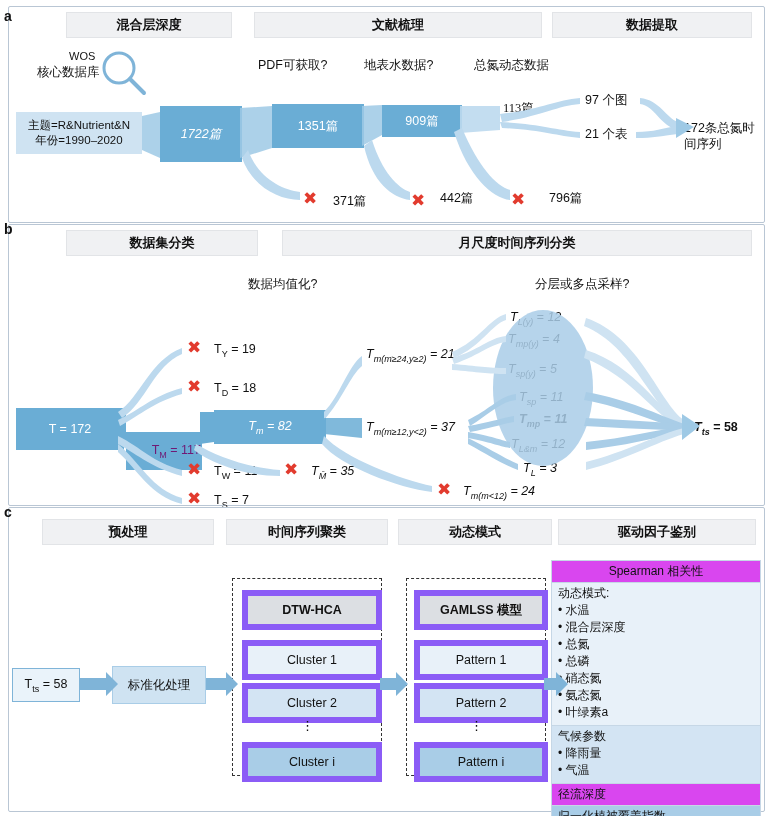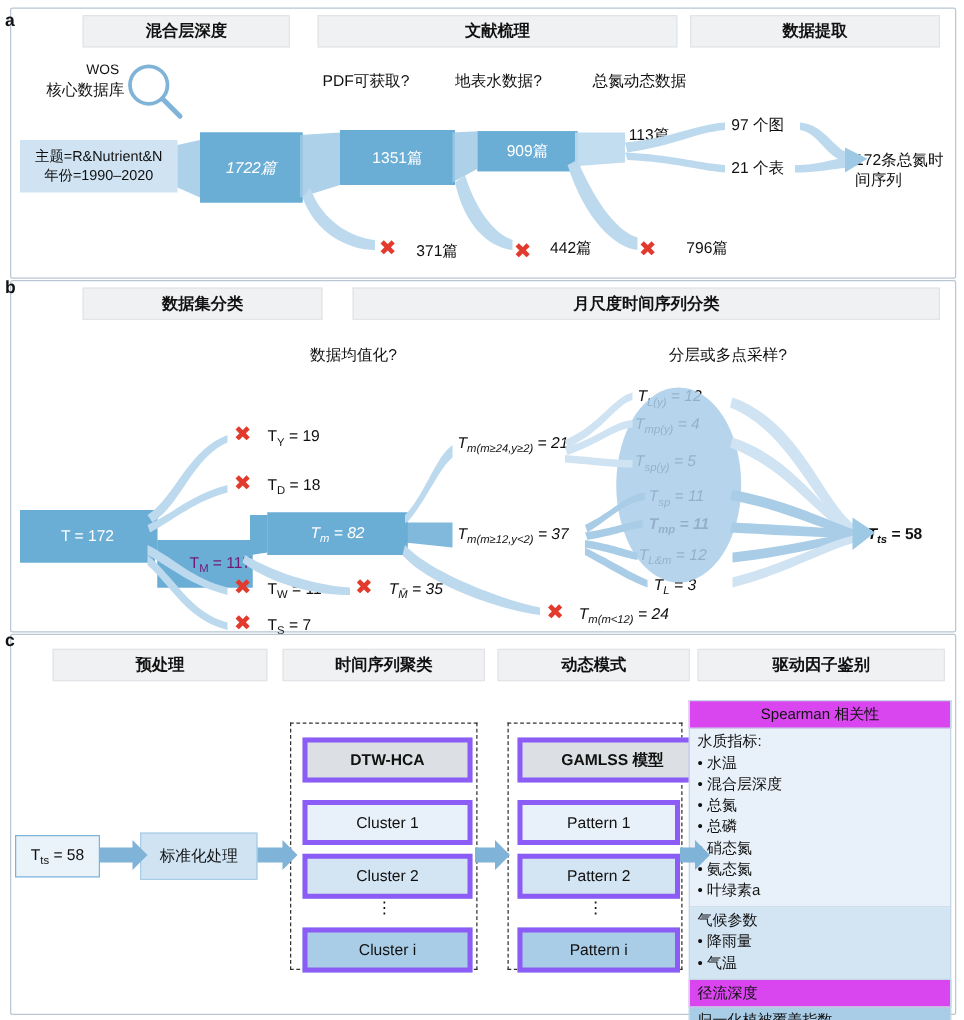--- a/index.html
+++ b/index.html
@@ -14,21 +14,21 @@
   .lbl{position:absolute;font-size:12.5px;color:#111;white-space:nowrap;}
   .lbl-b{font-weight:bold;}
   svg.ov{position:absolute;left:0;top:0;width:771px;height:816px;pointer-events:none;}
   .node{position:absolute;display:flex;align-items:center;justify-content:center;text-align:center;font-size:12.5px;color:#111;}
   .bluebox{background:#6aadd5;border:1px solid #6aadd5;}
   .lightbox{background:#cfe3f2;}
   .xmark{position:absolute;color:#e23b2e;font-weight:bold;font-size:17px;line-height:1;}
   .ital{font-style:italic;}
   .sub{font-size:9px;vertical-align:sub;}
   .dashed{position:absolute;border:1.4px dashed #333;}
-  .cbox{position:absolute;display:flex;align-items:center;justify-content:center;font-size:12.5px;color:#111;border:4px solid #8b5cf6;}
+  .cbox{position:absolute;display:flex;align-items:center;justify-content:center;font-size:12.5px;color:#111;border:6px solid #8b5cf6;}
   .cgrey{background:#dcdfe3;font-weight:bold;}
   .cblue1{background:#e8f1f9;}
   .cblue2{background:#d3e4f3;}
   .cblue3{background:#d946ef;}
   .cblue4{background:#a9cde7;}
   .drv{position:absolute;width:210px;}
   .drv .row{border:1px solid #c6d7e6;padding:2px 6px;font-size:12px;}
   .dots{position:absolute;font-size:13px;letter-spacing:2px;color:#111;}
 </style>
 </head>
@@ -51,21 +51,21 @@
   <div class="lbl" style="left:474px;top:57px;">总氮动态数据</div>
 
   <div class="node lightbox" style="left:16px;top:112px;width:126px;height:42px;flex-direction:column;font-size:11.5px;">
     <span>主题=R&amp;Nutrient&amp;N</span>
     <span>年份=1990–2020</span>
   </div>
 
   <div class="node bluebox" style="left:160px;top:106px;width:80px;height:54px;color:#fff;font-style:italic;">1722篇</div>
   <div class="node bluebox" style="left:272px;top:104px;width:90px;height:42px;color:#fff;">1351篇</div>
   <div class="node bluebox" style="left:382px;top:105px;width:78px;height:30px;color:#fff;">909篇</div>
-  <div class="lbl" style="left:503px;top:100px;">113篇</div>
+  <div class="lbl" style="left:503px;top:100px;font-family:Liberation Serif, serif;">113篇</div>
 
   <div class="lbl" style="left:585px;top:92px;">97 个图</div>
   <div class="lbl" style="left:585px;top:126px;">21 个表</div>
 
   <div class="lbl" style="left:684px;top:120px;">172条总氮时</div>
   <div class="lbl" style="left:684px;top:136px;">间序列</div>
 
   <div class="xmark" style="left:303px;top:190px;">✖</div>
   <div class="lbl" style="left:333px;top:193px;">371篇</div>
   <div class="xmark" style="left:411px;top:192px;">✖</div>
@@ -130,30 +130,30 @@
   <div class="node lightbox" style="left:112px;top:666px;width:92px;height:36px;border:1px solid #a9cde7;">标准化处理</div>
 
   <div class="dashed" style="left:232px;top:578px;width:148px;height:196px;"></div>
   <div class="cbox cgrey" style="left:242px;top:590px;width:128px;height:28px;">DTW-HCA</div>
   <div class="cbox cblue1" style="left:242px;top:640px;width:128px;height:28px;">Cluster 1</div>
   <div class="cbox cblue2" style="left:242px;top:683px;width:128px;height:28px;">Cluster 2</div>
   <div class="dots" style="left:301px;top:718px;">⋮</div>
   <div class="cbox cblue4" style="left:242px;top:742px;width:128px;height:28px;">Cluster i</div>
 
   <div class="dashed" style="left:406px;top:578px;width:138px;height:196px;"></div>
-  <div class="cbox cgrey" style="left:414px;top:590px;width:122px;height:28px;padding-left:11px;">GAMLSS 模型</div>
+  <div class="cbox cgrey" style="left:414px;top:590px;width:122px;height:28px;">GAMLSS 模型</div>
   <div class="cbox cblue1" style="left:414px;top:640px;width:122px;height:28px;">Pattern 1</div>
   <div class="cbox cblue2" style="left:414px;top:683px;width:122px;height:28px;">Pattern 2</div>
   <div class="dots" style="left:470px;top:718px;">⋮</div>
   <div class="cbox cblue4" style="left:414px;top:742px;width:122px;height:28px;">Pattern i</div>
 
   <div class="drv" style="left:551px;top:560px;">
     <div class="row cblue3" style="text-align:center;font-weight:normal;">Spearman 相关性</div>
     <div class="row cblue1" style="border-top:none;padding-bottom:4px;">
-      <div>水质指标:</div>
+      <div>动态模式:</div>
       <div>• 水温</div>
       <div>• 混合层深度</div>
       <div>• 总氮</div>
       <div>• 总磷</div>
       <div>• 硝态氮</div>
       <div>• 氨态氮</div>
       <div>• 叶绿素a</div>
     </div>
     <div class="row cblue2" style="border-top:none;padding-bottom:4px;">
       <div>气候参数</div>

